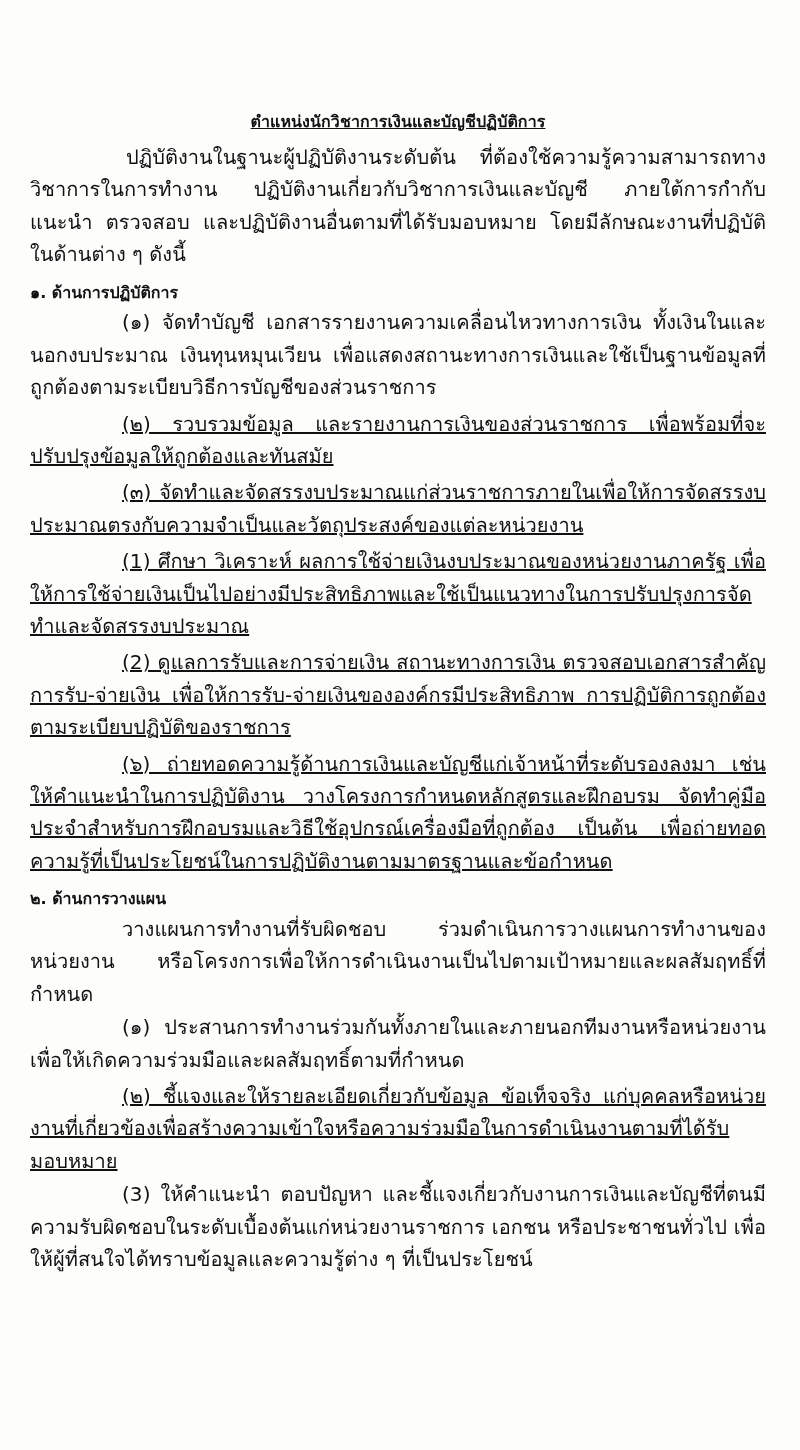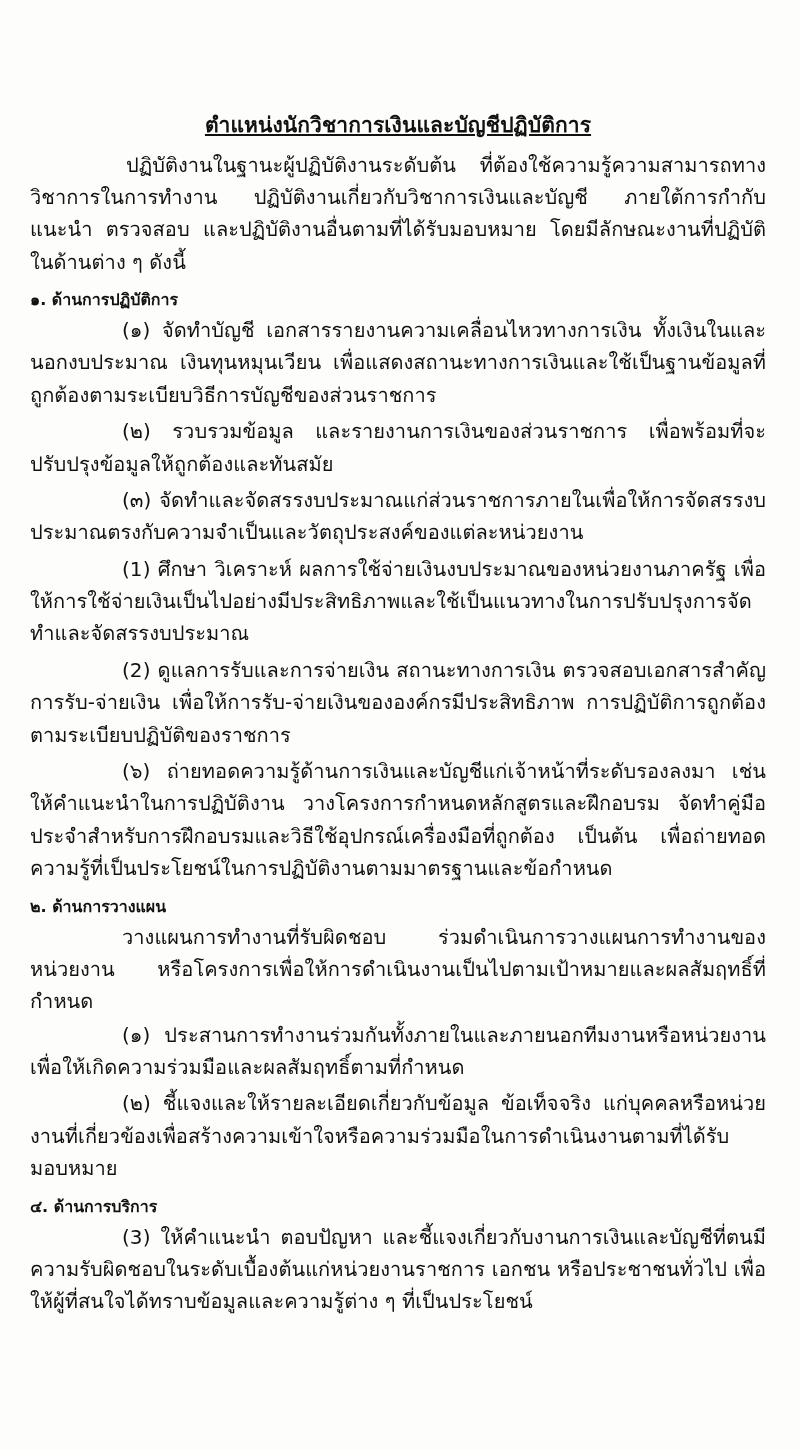--- a/index.html
+++ b/index.html
@@ -17,21 +17,21 @@
   .page {
     position: relative;
     width: 800px;
     height: 1450px;
     box-sizing: border-box;
     padding: 110px 34px 0 30px;
     background: #fdfdfc;
   }
   .doc-title {
     text-align: center;
-    font-size: 21px;
+    font-size: 16px;
     font-weight: bold;
     text-decoration: underline;
     letter-spacing: 0.1px;
     margin: 0 0 7px 0;
     line-height: 1.5;
   }
   p {
     margin: 0;
     font-size: 20px;
     line-height: 1.62;
@@ -50,20 +50,21 @@
     font-size: 16px;
     line-height: 1.62;
     margin: 9px 0 1px 0;
     text-align: left;
   }
   .block {
     margin-bottom: 1px;
   }
   .gap-top {
     margin-top: 4px;
+    text-decoration: underline;
   }
 </style>
 </head>
 <body>
 
 <div class="page">
 
   <h1 class="doc-title">ตำแหน่งนักวิชาการเงินและบัญชีปฏิบัติการ</h1>
 
   <p class="indent block">ปฏิบัติงานในฐานะผู้ปฏิบัติงานระดับต้น ที่ต้องใช้ความรู้ความสามารถทางวิชาการในการทำงาน ปฏิบัติงานเกี่ยวกับวิชาการเงินและบัญชี ภายใต้การกำกับ แนะนำ ตรวจสอบ และปฏิบัติงานอื่นตามที่ได้รับมอบหมาย โดยมีลักษณะงานที่ปฏิบัติในด้านต่าง ๆ ดังนี้</p>
@@ -82,17 +83,16 @@
     <div class="heading">๒. ด้านการวางแผน</div>
     <p class="indent-sm block">วางแผนการทำงานที่รับผิดชอบ ร่วมดำเนินการวางแผนการทำงานของหน่วยงาน หรือโครงการเพื่อให้การดำเนินงานเป็นไปตามเป้าหมายและผลสัมฤทธิ์ที่กำหนด</p>
   </div>
 
   <div>
     <p class="indent-sm block">(๑) ประสานการทำงานร่วมกันทั้งภายในและภายนอกทีมงานหรือหน่วยงาน เพื่อให้เกิดความร่วมมือและผลสัมฤทธิ์ตามที่กำหนด</p>
     <p class="indent-sm block gap-top">(๒) ชี้แจงและให้รายละเอียดเกี่ยวกับข้อมูล ข้อเท็จจริง แก่บุคคลหรือหน่วยงานที่เกี่ยวข้องเพื่อสร้างความเข้าใจหรือความร่วมมือในการดำเนินงานตามที่ได้รับมอบหมาย</p>
   </div>
 
   <div>
-    <div class="heading">๔. ด้านการบริการ</div>
     <p class="indent-sm block">(3) ให้คำแนะนำ ตอบปัญหา และชี้แจงเกี่ยวกับงานการเงินและบัญชีที่ตนมีความรับผิดชอบในระดับเบื้องต้นแก่หน่วยงานราชการ เอกชน หรือประชาชนทั่วไป เพื่อให้ผู้ที่สนใจได้ทราบข้อมูลและความรู้ต่าง ๆ ที่เป็นประโยชน์</p>
   </div>
 
 </div>
 
 </body></html>

